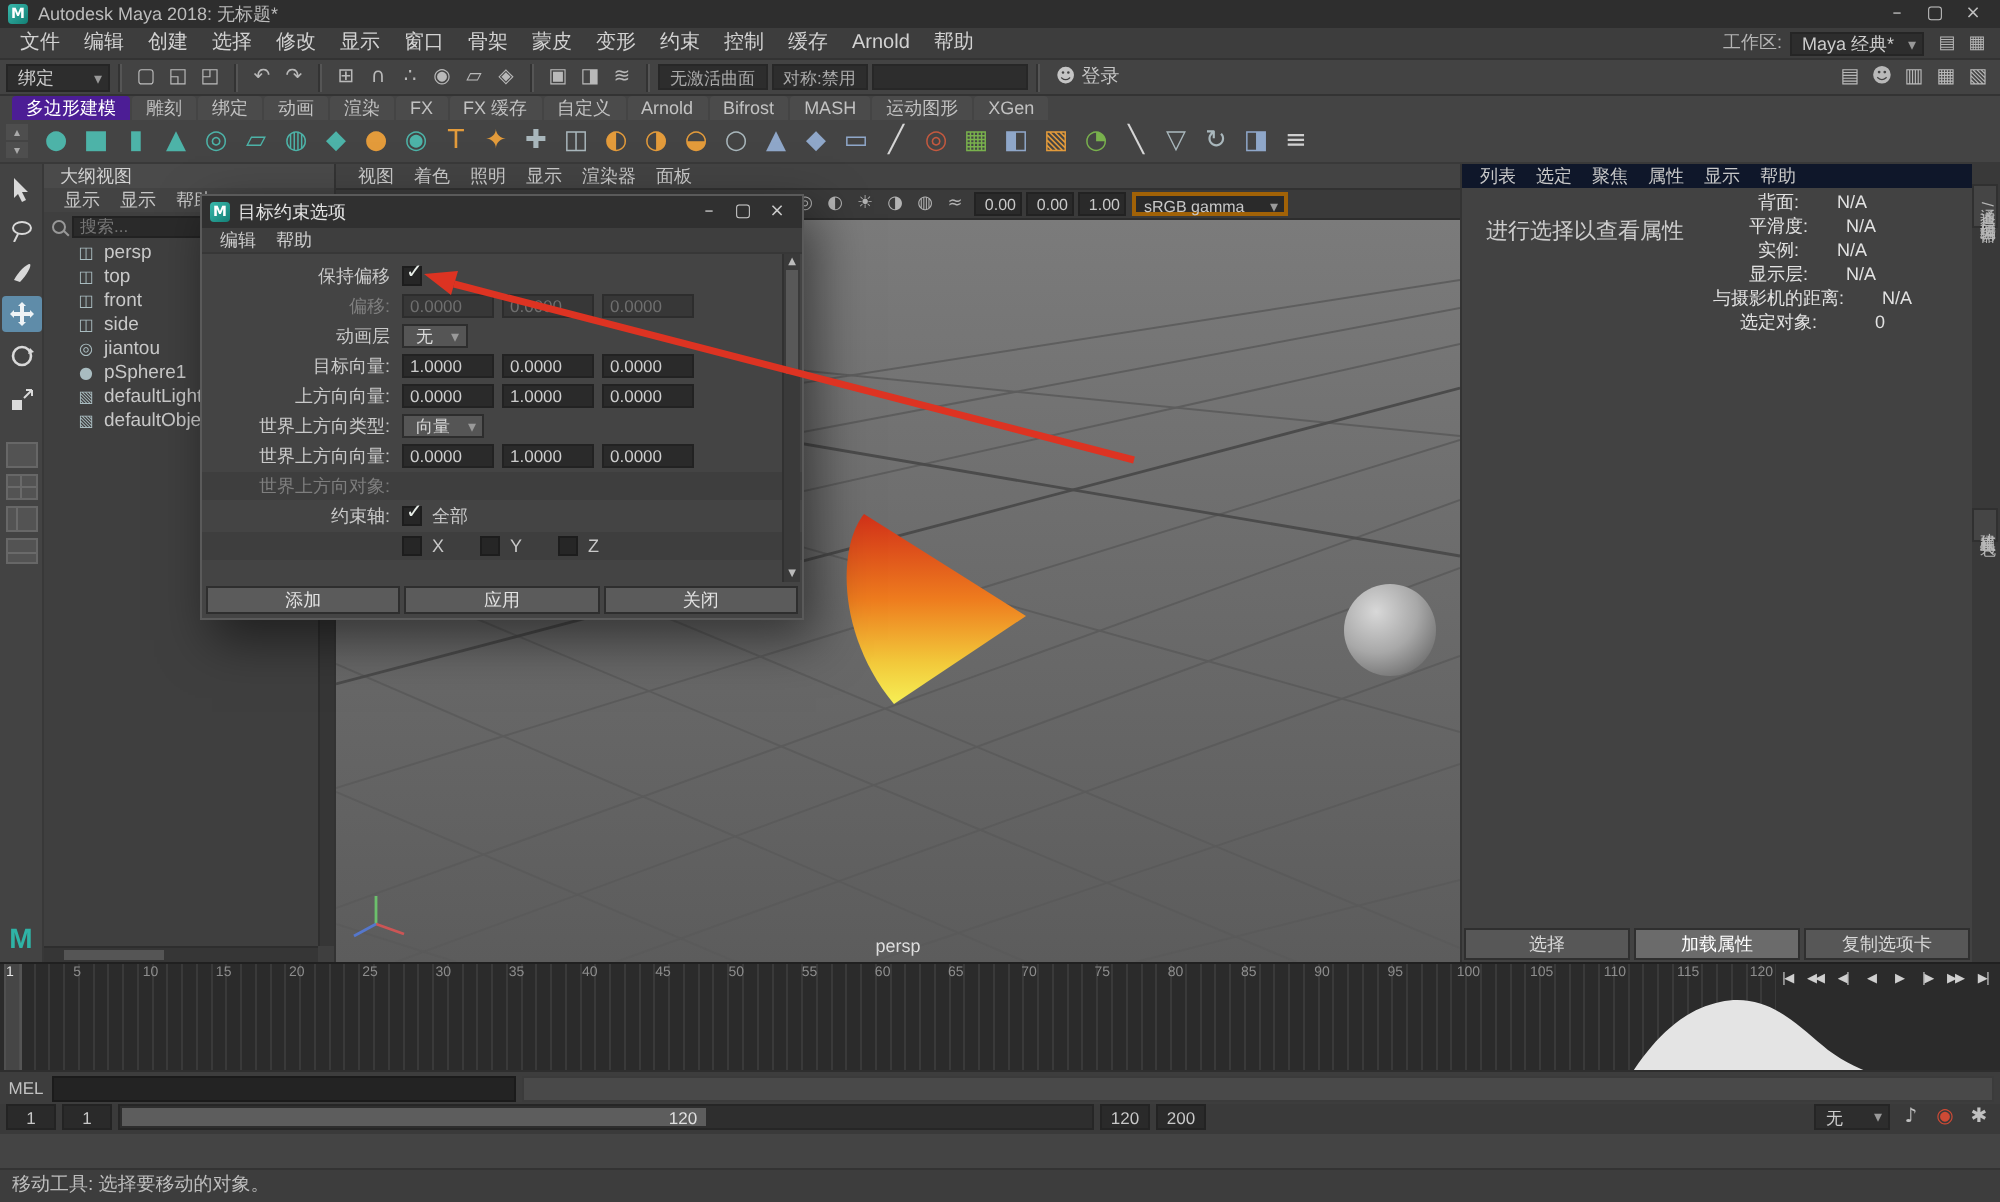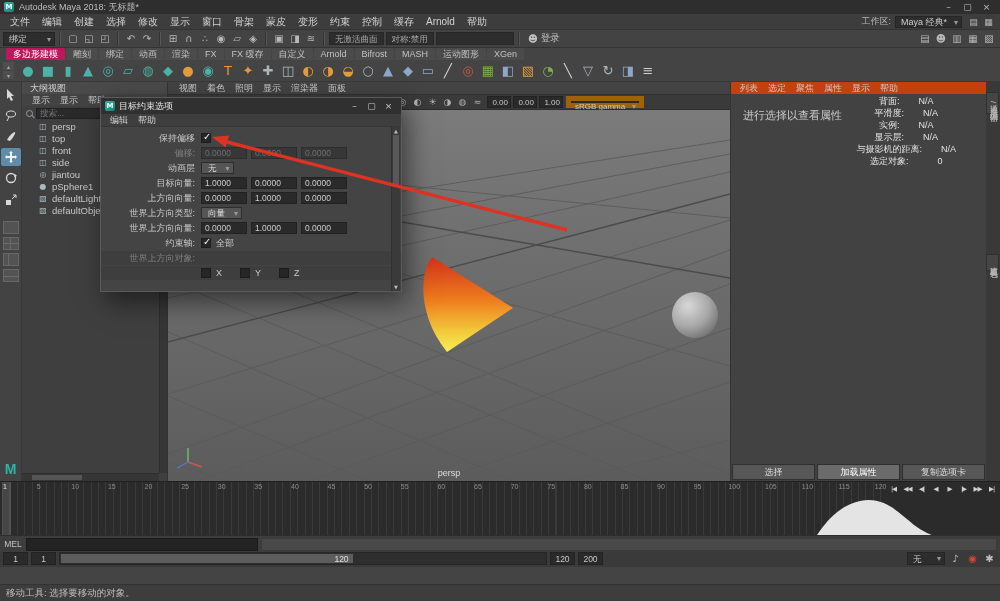--- a/index.html
+++ b/index.html
@@ -31,21 +31,21 @@
 .icon-row{display:flex;flex:none;}
 .sl-icon{width:16px;height:15px;display:flex;align-items:center;justify-content:center;font-size:10px;color:#b9b9b9;}
 .sl-box{height:13px;line-height:12px;background:#2d2d2d;border:1px solid #272727;color:#a9a9a9;padding:0 5px;font-size:8.5px;white-space:nowrap;flex:none;}
 .sl-input{width:78px;height:13px;background:#2d2d2d;border:1px solid #272727;color:#ccc;flex:none;}
 .signin{display:flex;align-items:center;gap:3px;font-size:9.5px;color:#c5c5c5;padding:0 4px;flex:none;}
 .sl-spacer{flex:1;}
 
 
 .shelf-tabs{position:absolute;left:0;top:48px;width:1000px;height:12px;background:#444;display:flex;align-items:flex-end;gap:1px;padding-left:6px;}
 .shelf-tab{height:12px;line-height:12px;padding:0 7px;font-size:9px;color:#c2c2c2;background:#4b4b4b;border-radius:2px 2px 0 0;white-space:nowrap;}
-.shelf-tab.active{background:#be185d;color:#fff;font-family:Liberation Serif, serif;}
+.shelf-tab.active{background:#4c1d95;color:#fff;font-family:Liberation Serif, serif;}
 .shelf-icons{position:absolute;left:0;top:60px;width:1000px;height:22px;background:#444;display:flex;align-items:center;padding-left:3px;border-bottom:1px solid #393939;}
 .shelf-switch{display:flex;flex-direction:column;gap:1px;margin-right:4px;}
 .shelf-switch span{width:11px;height:8px;font-size:6px;color:#aaa;display:flex;align-items:center;justify-content:center;background:#4e4e4e;}
 .shelf-icon{width:20px;height:20px;display:flex;align-items:center;justify-content:center;font-size:13px;flex:none;}
 
 
 .main{position:absolute;left:0;top:82px;width:1000px;height:399px;display:flex;}
 .toolbox{width:22px;background:#434343;border-right:1px solid #383838;display:flex;flex-direction:column;align-items:center;padding-top:3px;gap:3px;flex:none;}
 .tool-btn{width:20px;height:18px;display:flex;align-items:center;justify-content:center;border-radius:2px;}
 .tool-btn.active{background:#5f8ca9;}
@@ -75,28 +75,28 @@
 .ol-hscroll .thumb{position:absolute;top:1px;bottom:1px;left:10px;width:50px;background:#555;}
 
 
 .viewport{width:562px;position:relative;background:#4a4a4a;flex:none;}
 .vp-menus{height:12px;background:#434343;display:flex;padding-left:6px;}
 .vp-menu{font-size:9px;color:#c8c8c8;line-height:12px;padding:0 5px;}
 .vp-toolbar{height:16px;background:#3a3a3a;border-top:1px solid #313131;border-bottom:1px solid #2d2d2d;display:flex;align-items:center;padding:0 2px;}
 .vp-icons{display:flex;}
 .vp-icon{width:15px;height:13px;display:flex;align-items:center;justify-content:center;font-size:9px;color:#b2b2b2;}
 .vp-field{width:24px;height:12px;background:#2a2a2a;border:1px solid #222;color:#c8c8c8;font-size:8px;text-align:right;padding:0 2px;margin-left:2px;}
-.vp-gamma{width:78px;height:12px;line-height:11px;background:#2a2a2a;border:5px solid #a16207;color:#c8c8c8;font-size:8px;padding:0 12px 0 4px;margin-left:3px;}
+.vp-gamma{width:78px;height:12px;line-height:11px;background:#2a2a2a;border:2px solid #a16207;color:#c8c8c8;font-size:8px;padding:0 12px 0 4px;margin-left:3px;}
 .vp-canvas{position:absolute;left:0;right:0;top:28px;bottom:0;background:linear-gradient(#7b7b7b,#6e6e6e 40%,#5c5c5c);overflow:hidden;}
 .grid-svg{position:absolute;inset:0;}
 .persp-label{position:absolute;left:50%;transform:translateX(-50%);bottom:3px;font-size:9px;color:#dedede;}
 
 
 .right-panel{width:256px;background:#424242;border-left:1px solid #333;position:relative;flex:none;}
-.rp-menus{height:12px;background:#c2410c;display:flex;padding-left:4px;}
+.rp-menus{height:12px;background:#0f172a;display:flex;padding-left:4px;}
 .rp-menu{font-size:9px;color:#c8c8c8;line-height:12px;padding:0 5px;}
 .rp-message{position:absolute;left:12px;top:26px;font-size:11px;color:#cdcdcd;}
 .rp-hud{position:absolute;right:30px;top:13px;}
 .hud-row{display:flex;justify-content:center;height:12px;align-items:center;}
 .hud-label{font-size:9px;color:#e2e2e2;white-space:nowrap;}
 .hud-value{width:34px;text-align:right;font-size:9px;color:#e2e2e2;}
 .rp-buttons{position:absolute;left:1px;right:1px;bottom:1px;height:16px;display:flex;gap:2px;}
 .rp-btn{flex:1;background:#575757;border:1px solid #2f2f2f;color:#d8d8d8;font-size:9px;font-family:inherit;}
 .rp-btn.active{background:#6b6b6b;color:#fff;}
 .right-strip{width:14px;background:#393939;position:relative;flex:none;}
@@ -688,43 +688,48 @@
       <div class="dlg-row">
         <span class="dlg-label">世界上方向类型:</span>
         <span class="dlg-dd dd">向量</span>
       </div>
       <div class="dlg-row">
         <span class="dlg-label">世界上方向向量:</span>
         <input class="nfield" value="0.0000" style="">
         <input class="nfield" value="1.0000" style="">
         <input class="nfield" value="0.0000" style="">
       </div>
+      <div class="dlg-row dark">
+        <span class="dlg-label dim">世界上方向对象:</span>
+      </div>
       <div class="dlg-row">
         <span class="dlg-label">约束轴:</span>
         <span class="checkbox checked"></span>
         <span class="axis-label">全部</span>
-      </div>
-      <div class="dlg-row dark">
-        <span class="dlg-label dim">世界上方向对象:</span>
       </div>
       <div class="dlg-row dark">
         <span class="dlg-label"></span>
         <span class="checkbox"></span>
         <span class="axis-label">X</span>
         <span class="checkbox"></span>
         <span class="axis-label">Y</span>
         <span class="checkbox"></span>
         <span class="axis-label">Z</span>
       </div>
       <div class="dlg-scroll">
         <span class="arr up glyph">▲</span>
         <span class="thumb"></span>
         <span class="arr dn glyph">▼</span>
       </div>
     </div>
+    <div class="dlg-buttons">
+      <button class="dlg-btn">添加</button>
+      <button class="dlg-btn">应用</button>
+      <button class="dlg-btn">关闭</button>
+    </div>
   </div>
 
   <svg class="annotation" width="1000" height="601" viewBox="0 0 1000 601">
     <line x1="227" y1="142" x2="567" y2="230" stroke="#dd3322" stroke-width="3.5"></line>
     <polygon points="212,137 229,135.5 225.5,147.5" fill="#dd3322"></polygon>
   </svg>
 
 </div>
 
 </body></html>

